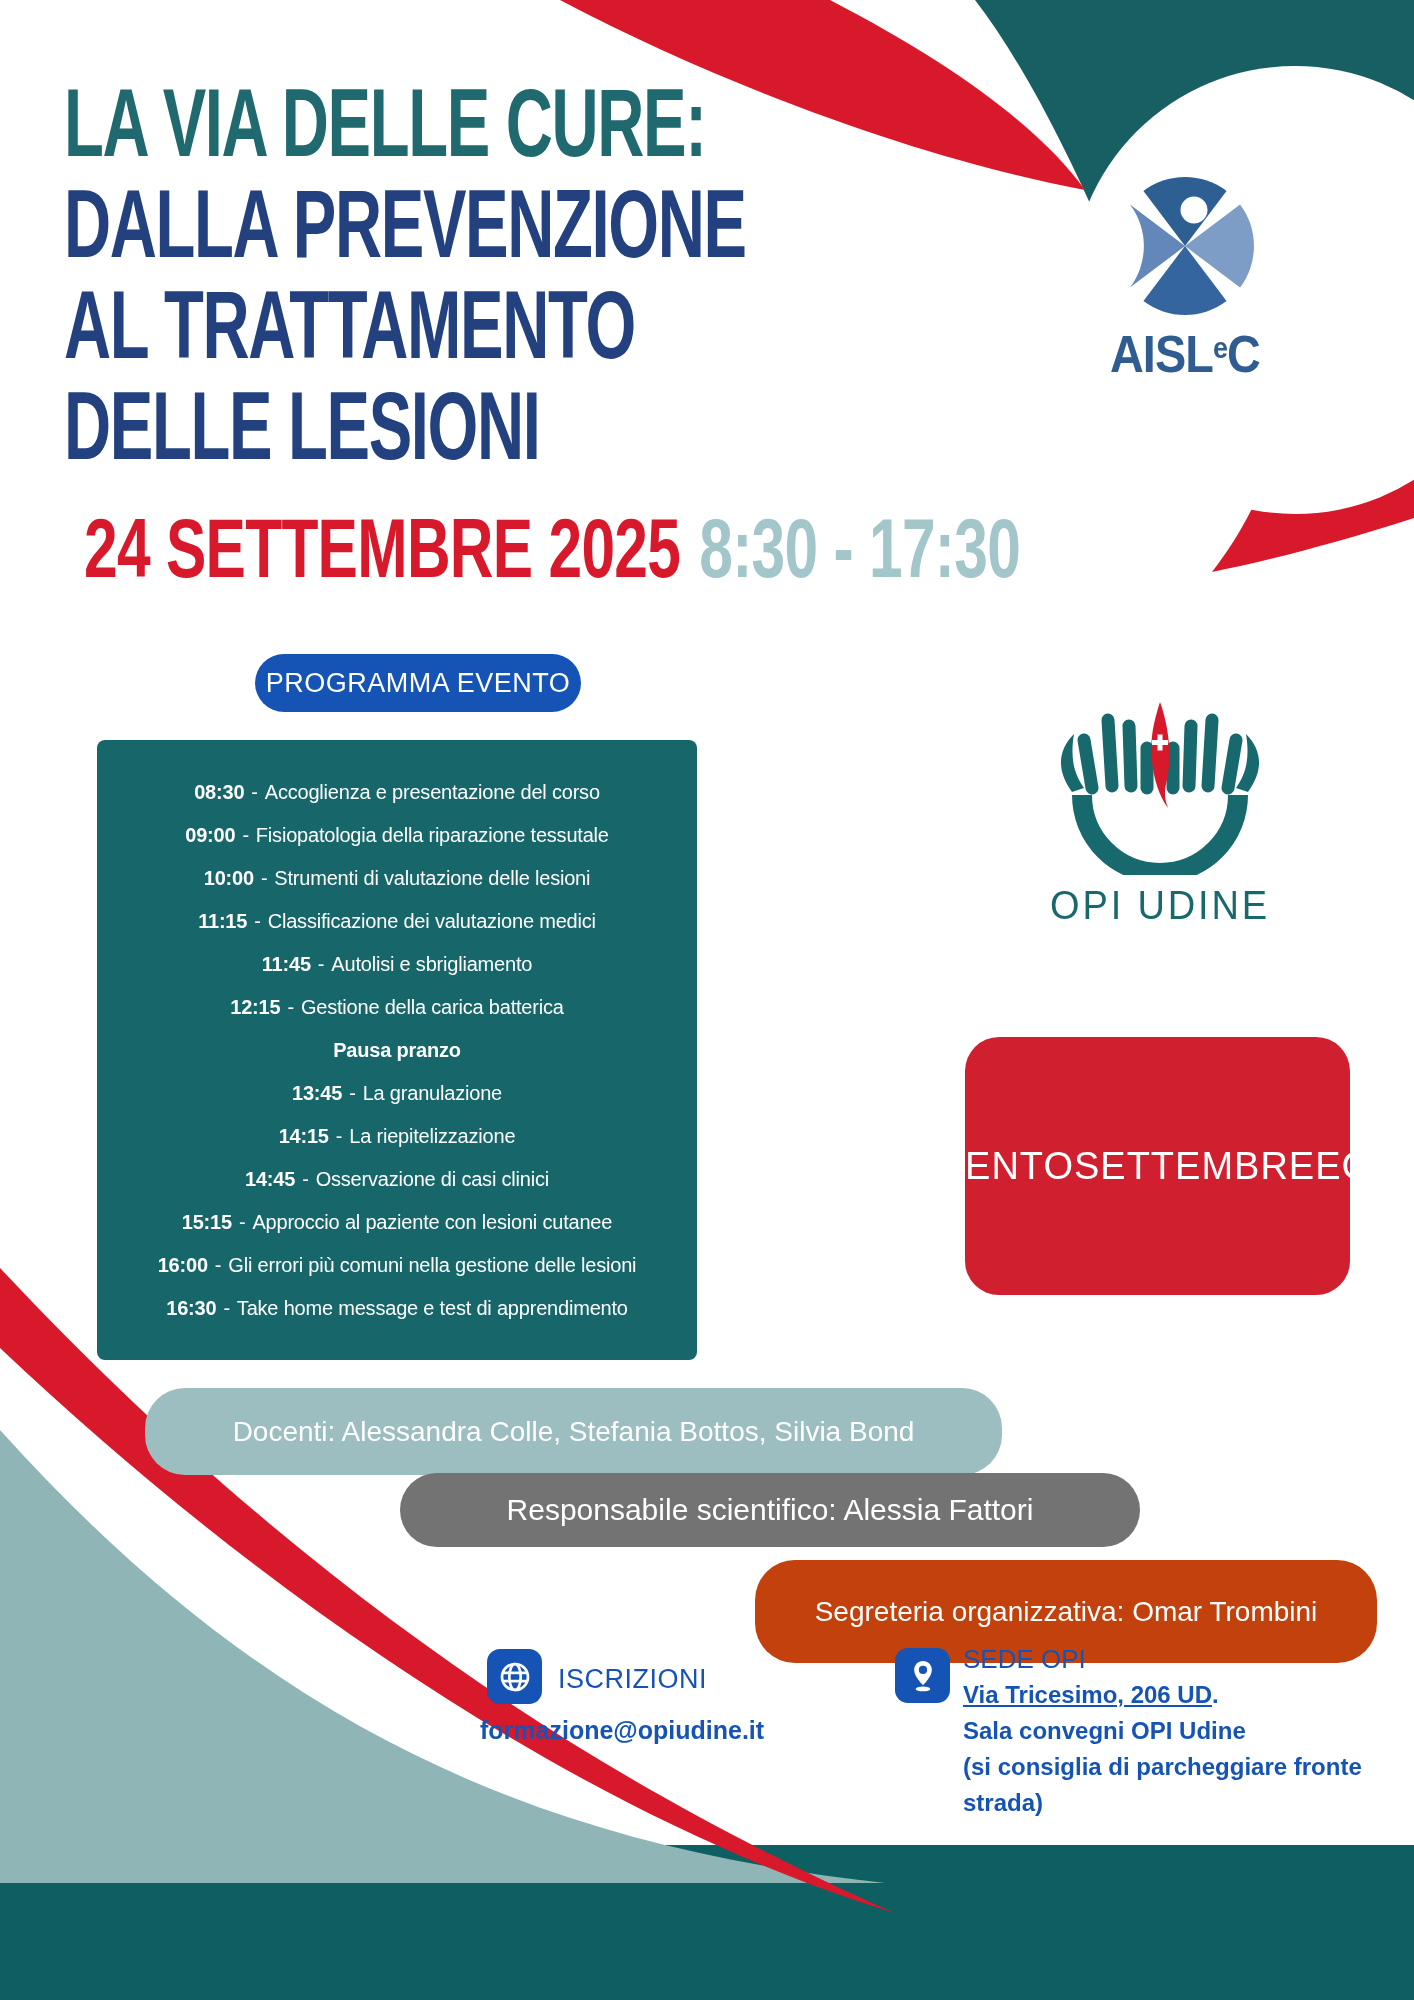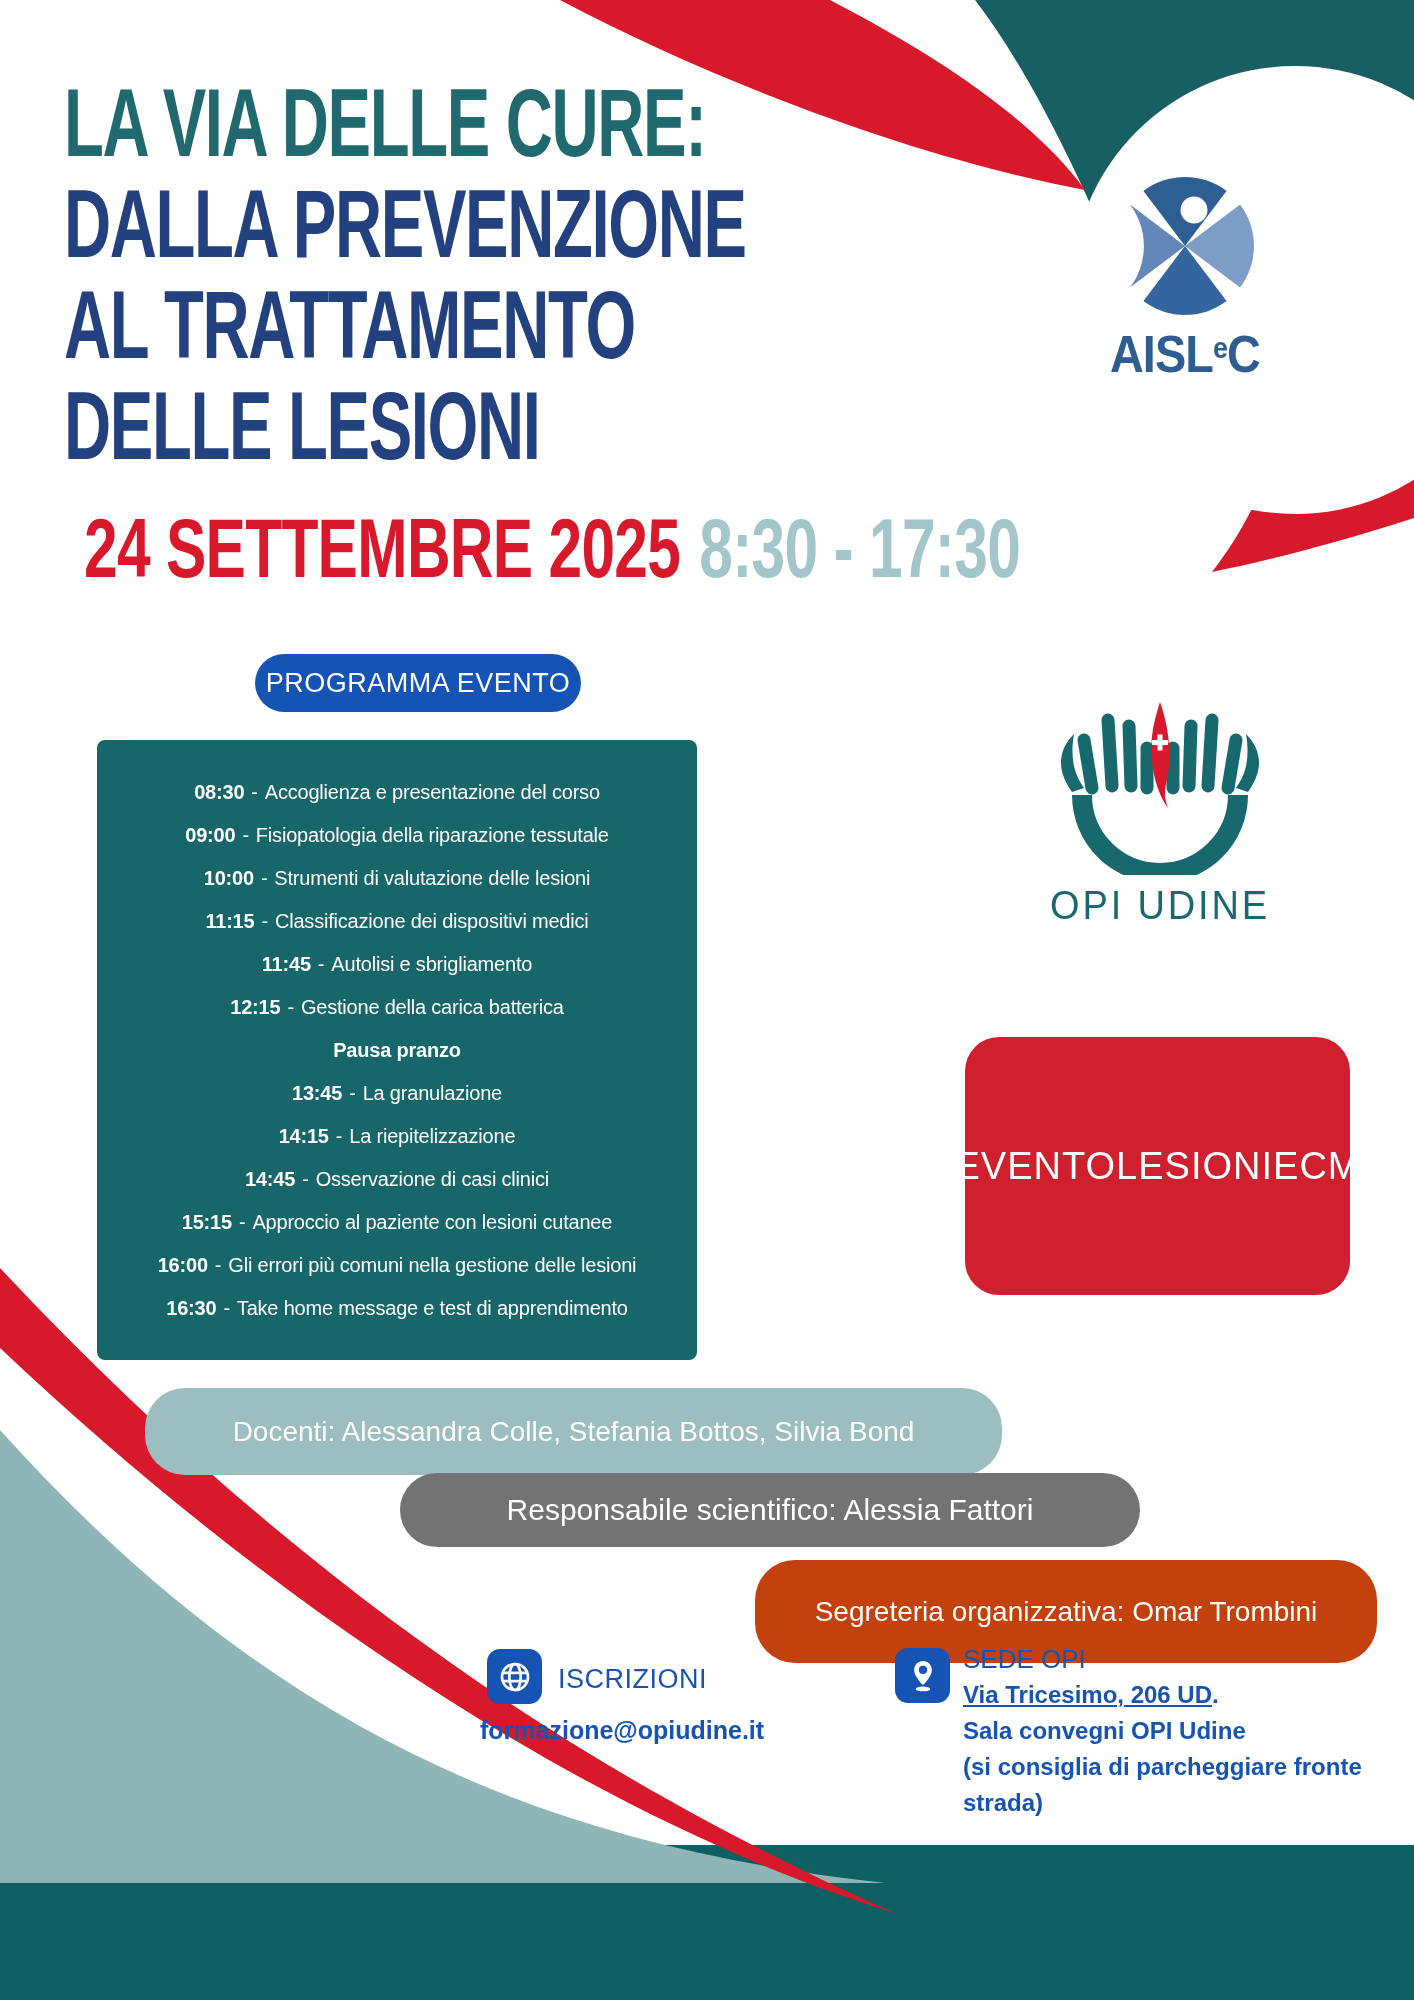--- a/index.html
+++ b/index.html
@@ -123,21 +123,21 @@
     <span class="date-text">24 SETTEMBRE 2025</span>
     <span class="time-text">8:30 - 17:30</span>
   </div>
 
   <div class="abs program-pill">PROGRAMMA EVENTO</div>
 
   <div class="abs sched-box">
     <div class="sched-row"><span class="sched-time">08:30</span><span class="sched-sep">-</span><span class="sched-topic">Accoglienza e presentazione del corso</span></div>
     <div class="sched-row"><span class="sched-time">09:00</span><span class="sched-sep">-</span><span class="sched-topic">Fisiopatologia della riparazione tessutale</span></div>
     <div class="sched-row"><span class="sched-time">10:00</span><span class="sched-sep">-</span><span class="sched-topic">Strumenti di valutazione delle lesioni</span></div>
-    <div class="sched-row"><span class="sched-time">11:15</span><span class="sched-sep">-</span><span class="sched-topic">Classificazione dei dispositivi medici</span></div>
+    <div class="sched-row"><span class="sched-time">11:15</span><span class="sched-sep">-</span><span class="sched-topic">Classificazione dei valutazione medici</span></div>
     <div class="sched-row"><span class="sched-time">11:45</span><span class="sched-sep">-</span><span class="sched-topic">Autolisi e sbrigliamento</span></div>
     <div class="sched-row"><span class="sched-time">12:15</span><span class="sched-sep">-</span><span class="sched-topic">Gestione della carica batterica</span></div>
     <div class="sched-row pausa"><span class="sched-topic">Pausa pranzo</span></div>
     <div class="sched-row"><span class="sched-time">13:45</span><span class="sched-sep">-</span><span class="sched-topic">La granulazione</span></div>
     <div class="sched-row"><span class="sched-time">14:15</span><span class="sched-sep">-</span><span class="sched-topic">La riepitelizzazione</span></div>
     <div class="sched-row"><span class="sched-time">14:45</span><span class="sched-sep">-</span><span class="sched-topic">Osservazione di casi clinici</span></div>
     <div class="sched-row"><span class="sched-time">15:15</span><span class="sched-sep">-</span><span class="sched-topic">Approccio al paziente con lesioni cutanee</span></div>
     <div class="sched-row"><span class="sched-time">16:00</span><span class="sched-sep">-</span><span class="sched-topic">Gli errori più comuni nella gestione delle lesioni</span></div>
     <div class="sched-row"><span class="sched-time">16:30</span><span class="sched-sep">-</span><span class="sched-topic">Take home message e test di apprendimento</span></div>
   </div>
@@ -170,21 +170,21 @@
       <path d="M 62,95 A 78 78 0 1 0 218,95" fill="none" stroke="#17696d" stroke-width="20"></path>
       <path d="M 140,2 C 150,30 152,60 146,84 C 144,94 145,100 148,108 C 132,86 128,50 134,24 C 136,15 138,8 140,2 Z" fill="#d8192b"></path>
       <rect x="132" y="40" width="16" height="5" fill="#ffffff"></rect>
       <rect x="137.5" y="34.5" width="5" height="16" fill="#ffffff"></rect>
     </svg>
     <div class="opi-name">OPI UDINE</div>
   </div>
 
   <div class="abs ecm-box">
     <div class="ecm-line">EVENTO</div>
-    <div class="ecm-line">LESIONI</div>
+    <div class="ecm-line">SETTEMBRE</div>
     <div class="ecm-line">ECM</div>
   </div>
 
   <div class="abs pill pill-docenti">Docenti: Alessandra Colle, Stefania Bottos, Silvia Bond</div>
   <div class="abs pill pill-resp">Responsabile scientifico:  Alessia Fattori</div>
   <div class="abs pill pill-segr">Segreteria organizzativa: Omar Trombini</div>
 
   <div class="abs icon-tile tile-iscrizioni">
     <svg width="38" height="38" viewBox="0 0 24 24" fill="none" stroke="#ffffff" stroke-width="1.7">
       <circle cx="12" cy="12" r="8.2"></circle>

